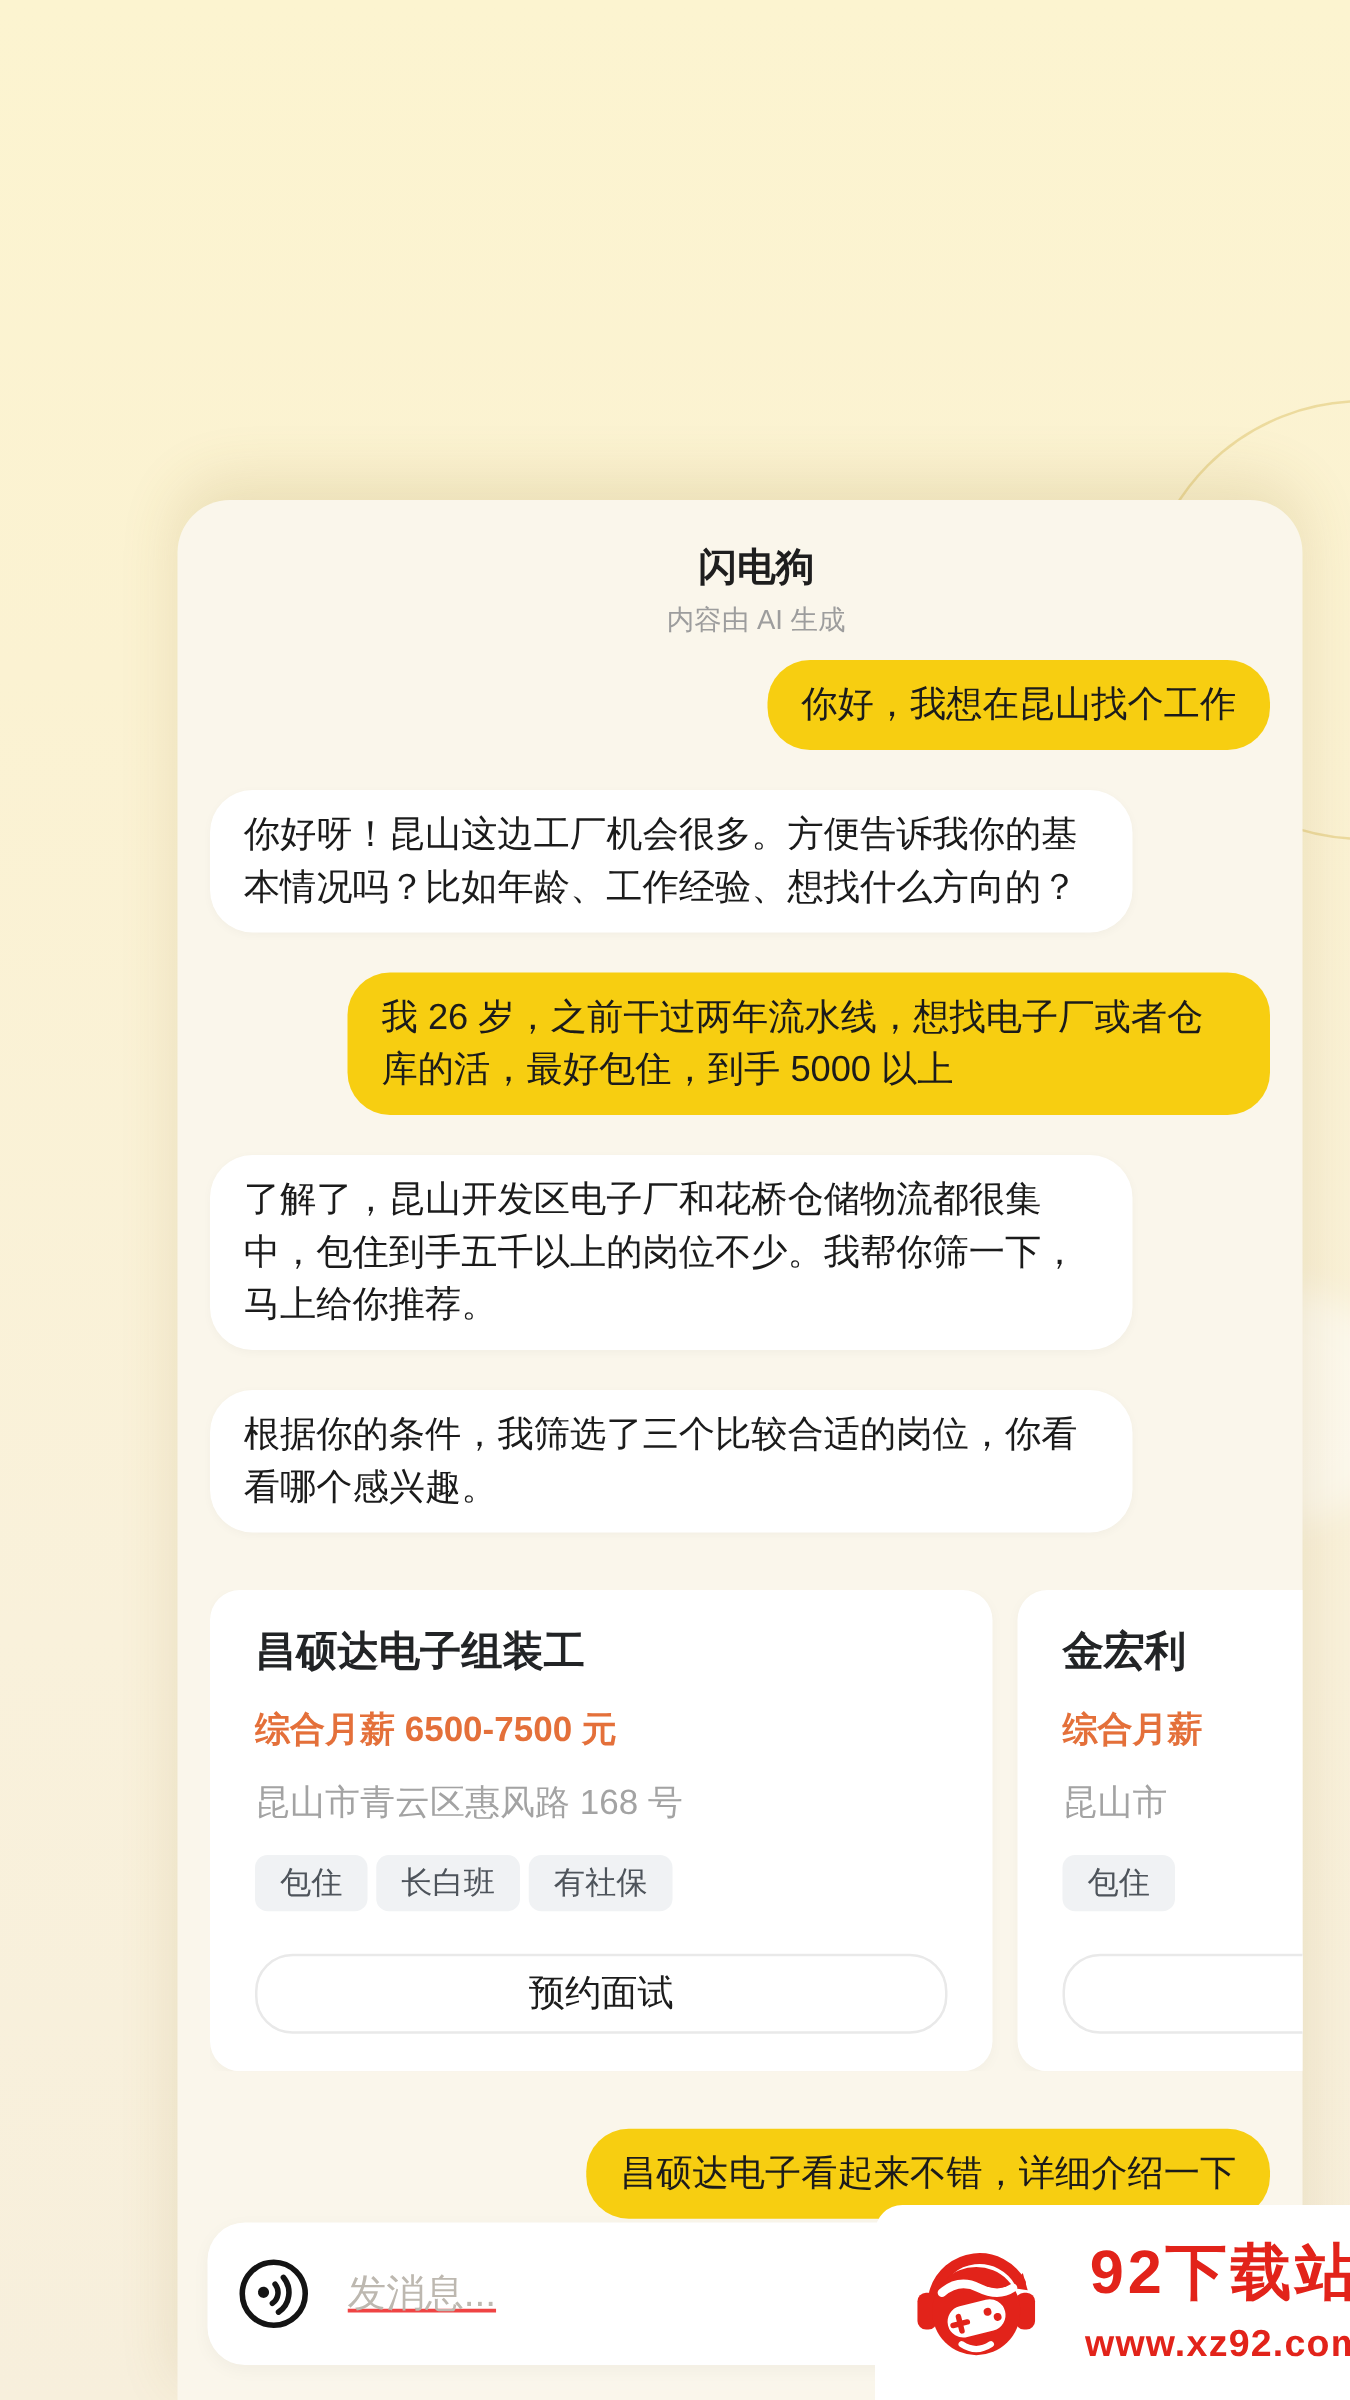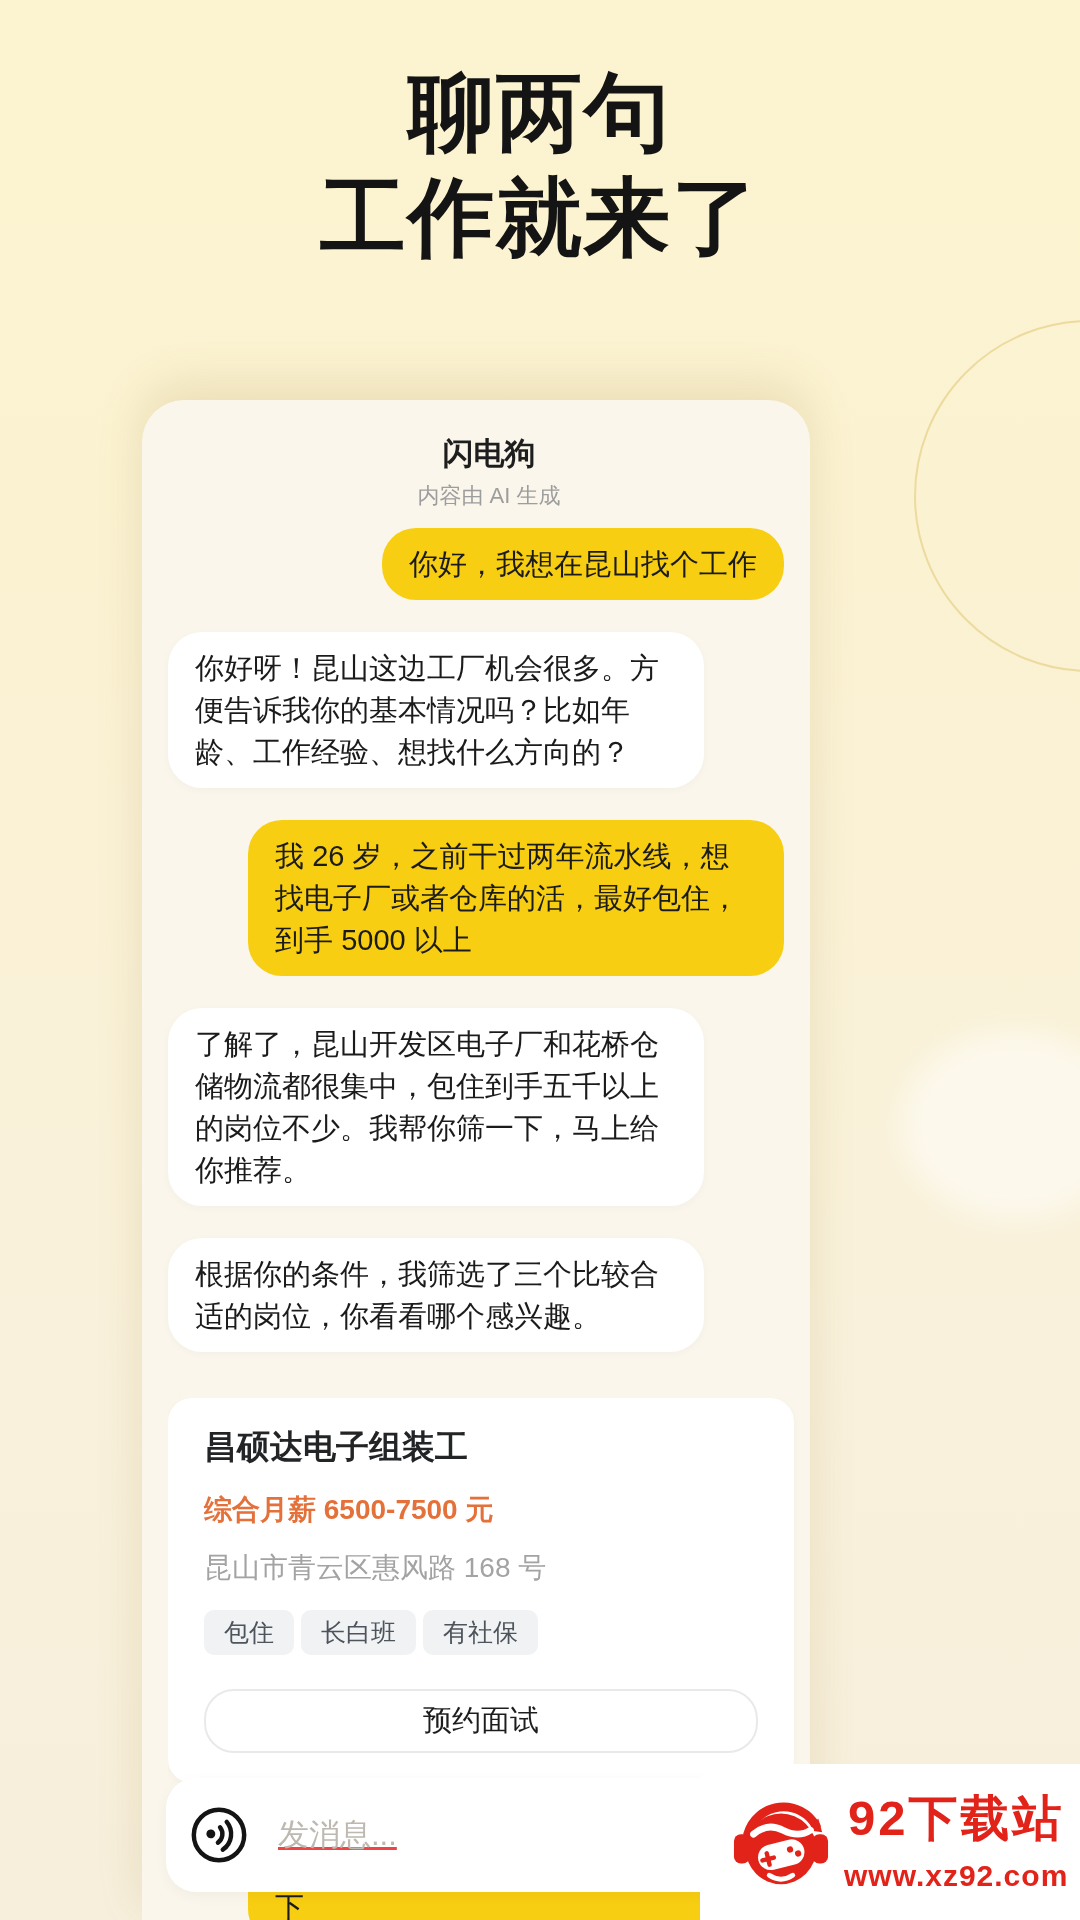--- a/index.html
+++ b/index.html
@@ -14,21 +14,21 @@
   }
   .bg-blob{
     position:absolute;width:230px;height:190px;border-radius:50%;
     background:rgba(255,255,255,.5);right:-50px;top:1030px;filter:blur(14px);
   }
   .hero-title{
     position:absolute;top:60px;left:0;right:0;text-align:center;
     font-size:86px;line-height:105px;font-weight:900;color:#141414;letter-spacing:2px;
   }
   .chat-card{
-    position:absolute;left:142px;width:668px;top:400px;bottom:0;
+    position:absolute;left:142px;width:900px;top:400px;bottom:0;
     background:#FAF6EB;border-radius:42px 42px 0 0;
     box-shadow:0 -16px 46px rgba(150,118,40,.16);
     padding-left:26px;
   }
   .chat-header{text-align:center;padding-top:34px;}
   .chat-title{font-size:31px;font-weight:700;color:#1E1E1E;line-height:40px;}
   .chat-subtitle{margin-top:8px;font-size:22px;color:#9D9D9D;line-height:28px;}
   .messages{
     position:absolute;top:128px;left:26px;right:26px;
     display:flex;flex-direction:column;gap:32px;
@@ -66,39 +66,35 @@
   }
   .voice-btn{width:62px;height:62px;margin-left:22px;flex:none;}
   .msg-input{
     flex:1;margin:0 30px 0 26px;border:none;outline:none;background:transparent;
     font-size:31px;color:#ef4444;text-decoration:underline;
   }
   .msg-input::placeholder{color:#BDB8B0;}
   .watermark{
     position:absolute;right:0;bottom:0;width:380px;height:156px;z-index:5;
     background:#FFFFFF;border-radius:22px 0 0 0;
-    display:flex;align-items:center;padding-left:32px;
+    display:flex;align-items:center;padding-left:32px;gap:24px;
   }
   .wm-logo{width:98px;height:98px;flex:none;}
   .wm-text{display:flex;flex-direction:column;align-items:center;margin-left:14px;}
   .wm-name{font-size:49px;font-weight:800;color:#E2231A;letter-spacing:3px;line-height:54px;}
   .wm-url{font-size:30px;font-weight:800;color:#E2231A;line-height:34px;margin-top:14px;letter-spacing:1px;}
 </style>
 </head>
 <body>
 
 <div class="page">
 
   <div class="bg-ring"></div>
   <div class="bg-blob"></div>
 
-  <div class="hero-title">
-    <div>聊两句</div>
-    <div>工作就来了</div>
-  </div>
 
   <div class="chat-card">
 
     <div class="chat-header">
       <div class="chat-title">闪电狗</div>
       <div class="chat-subtitle">内容由 AI 生成</div>
     </div>
 
     <div class="messages">
 

